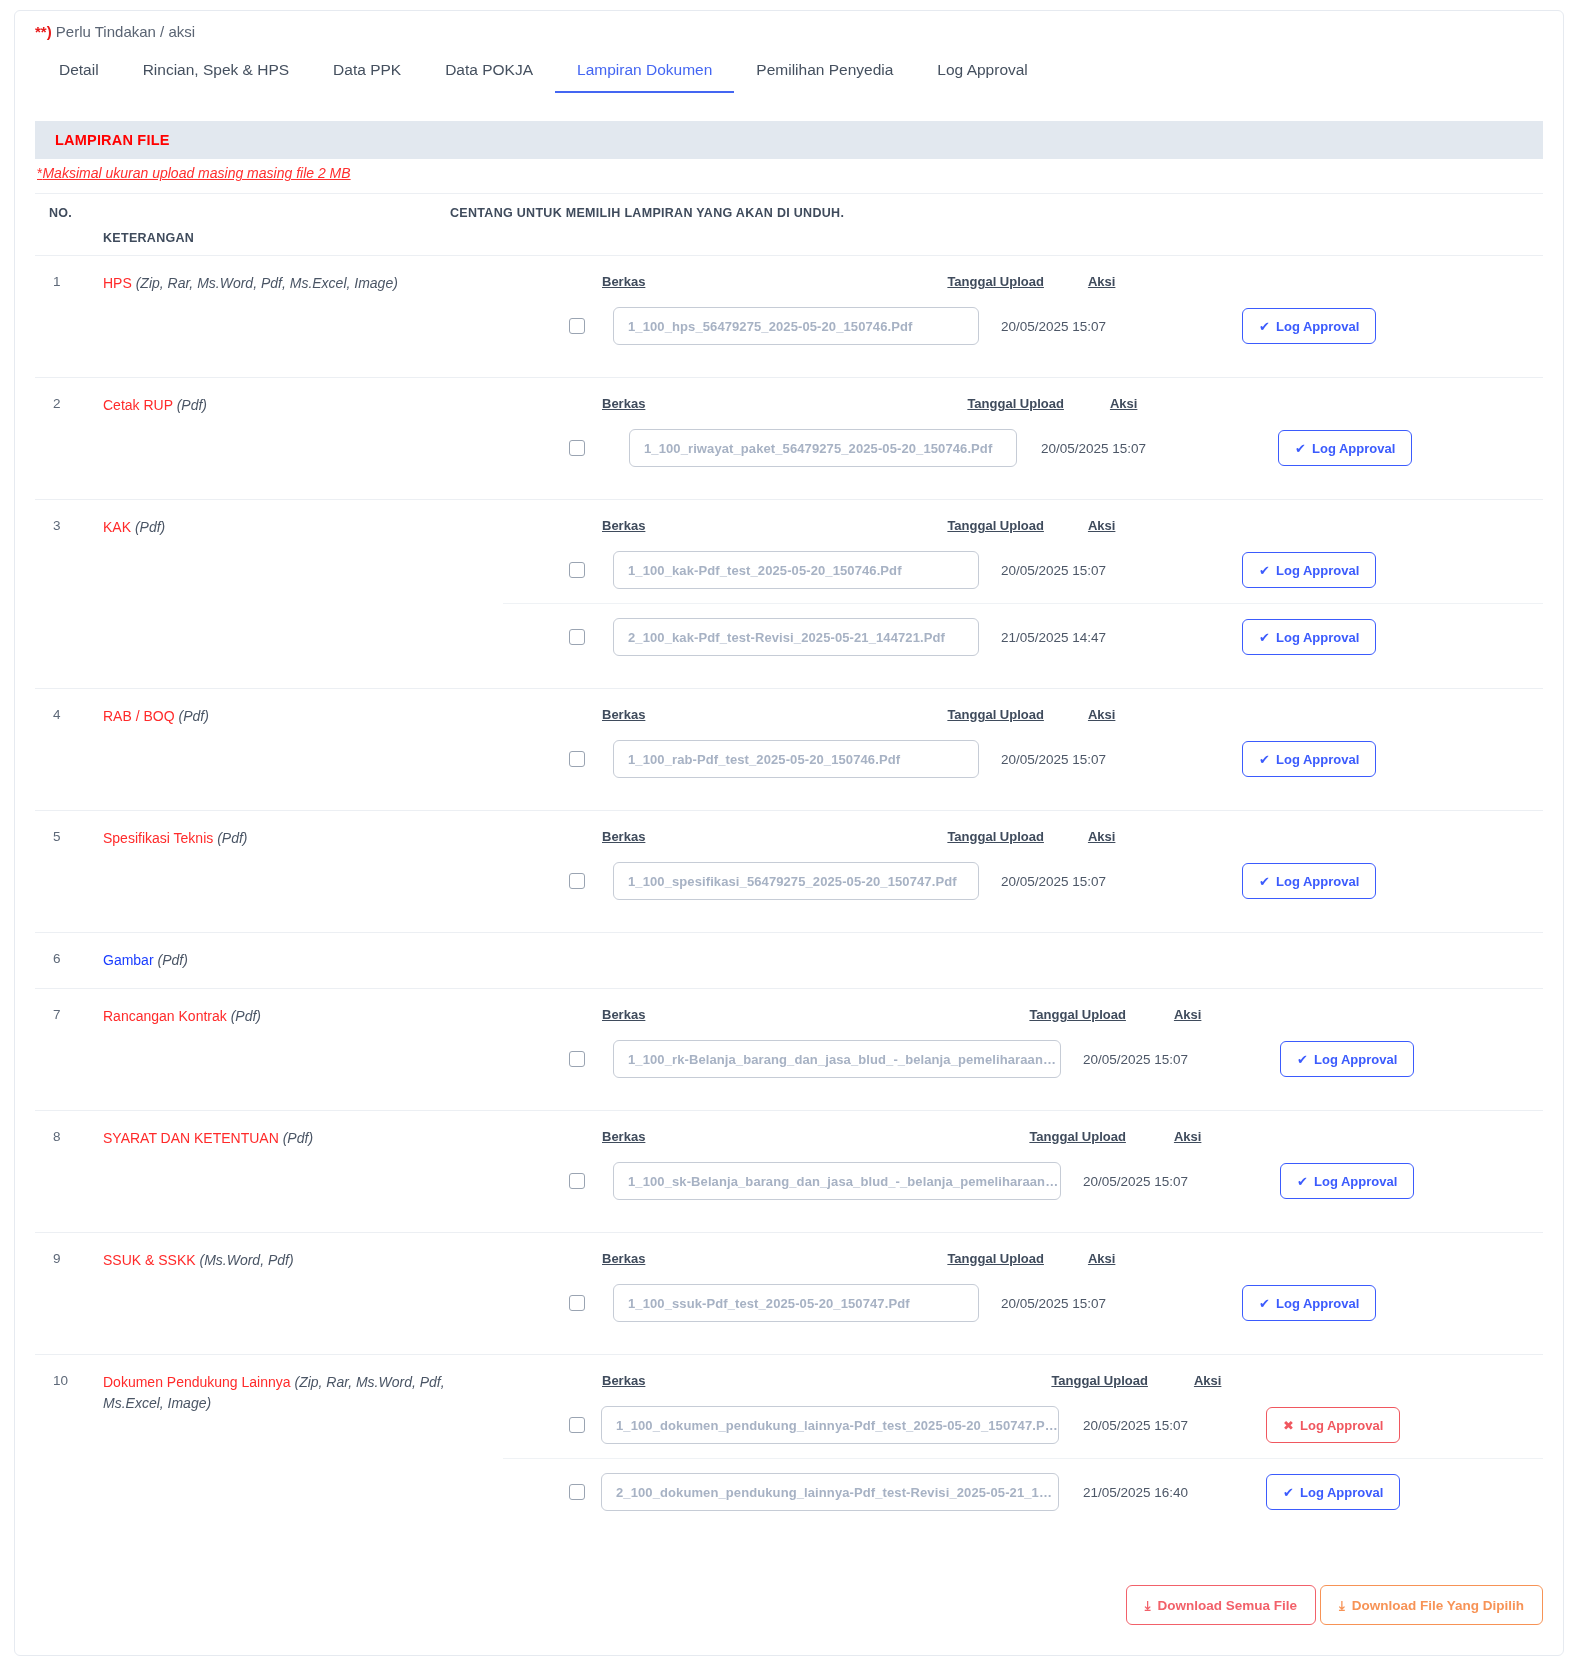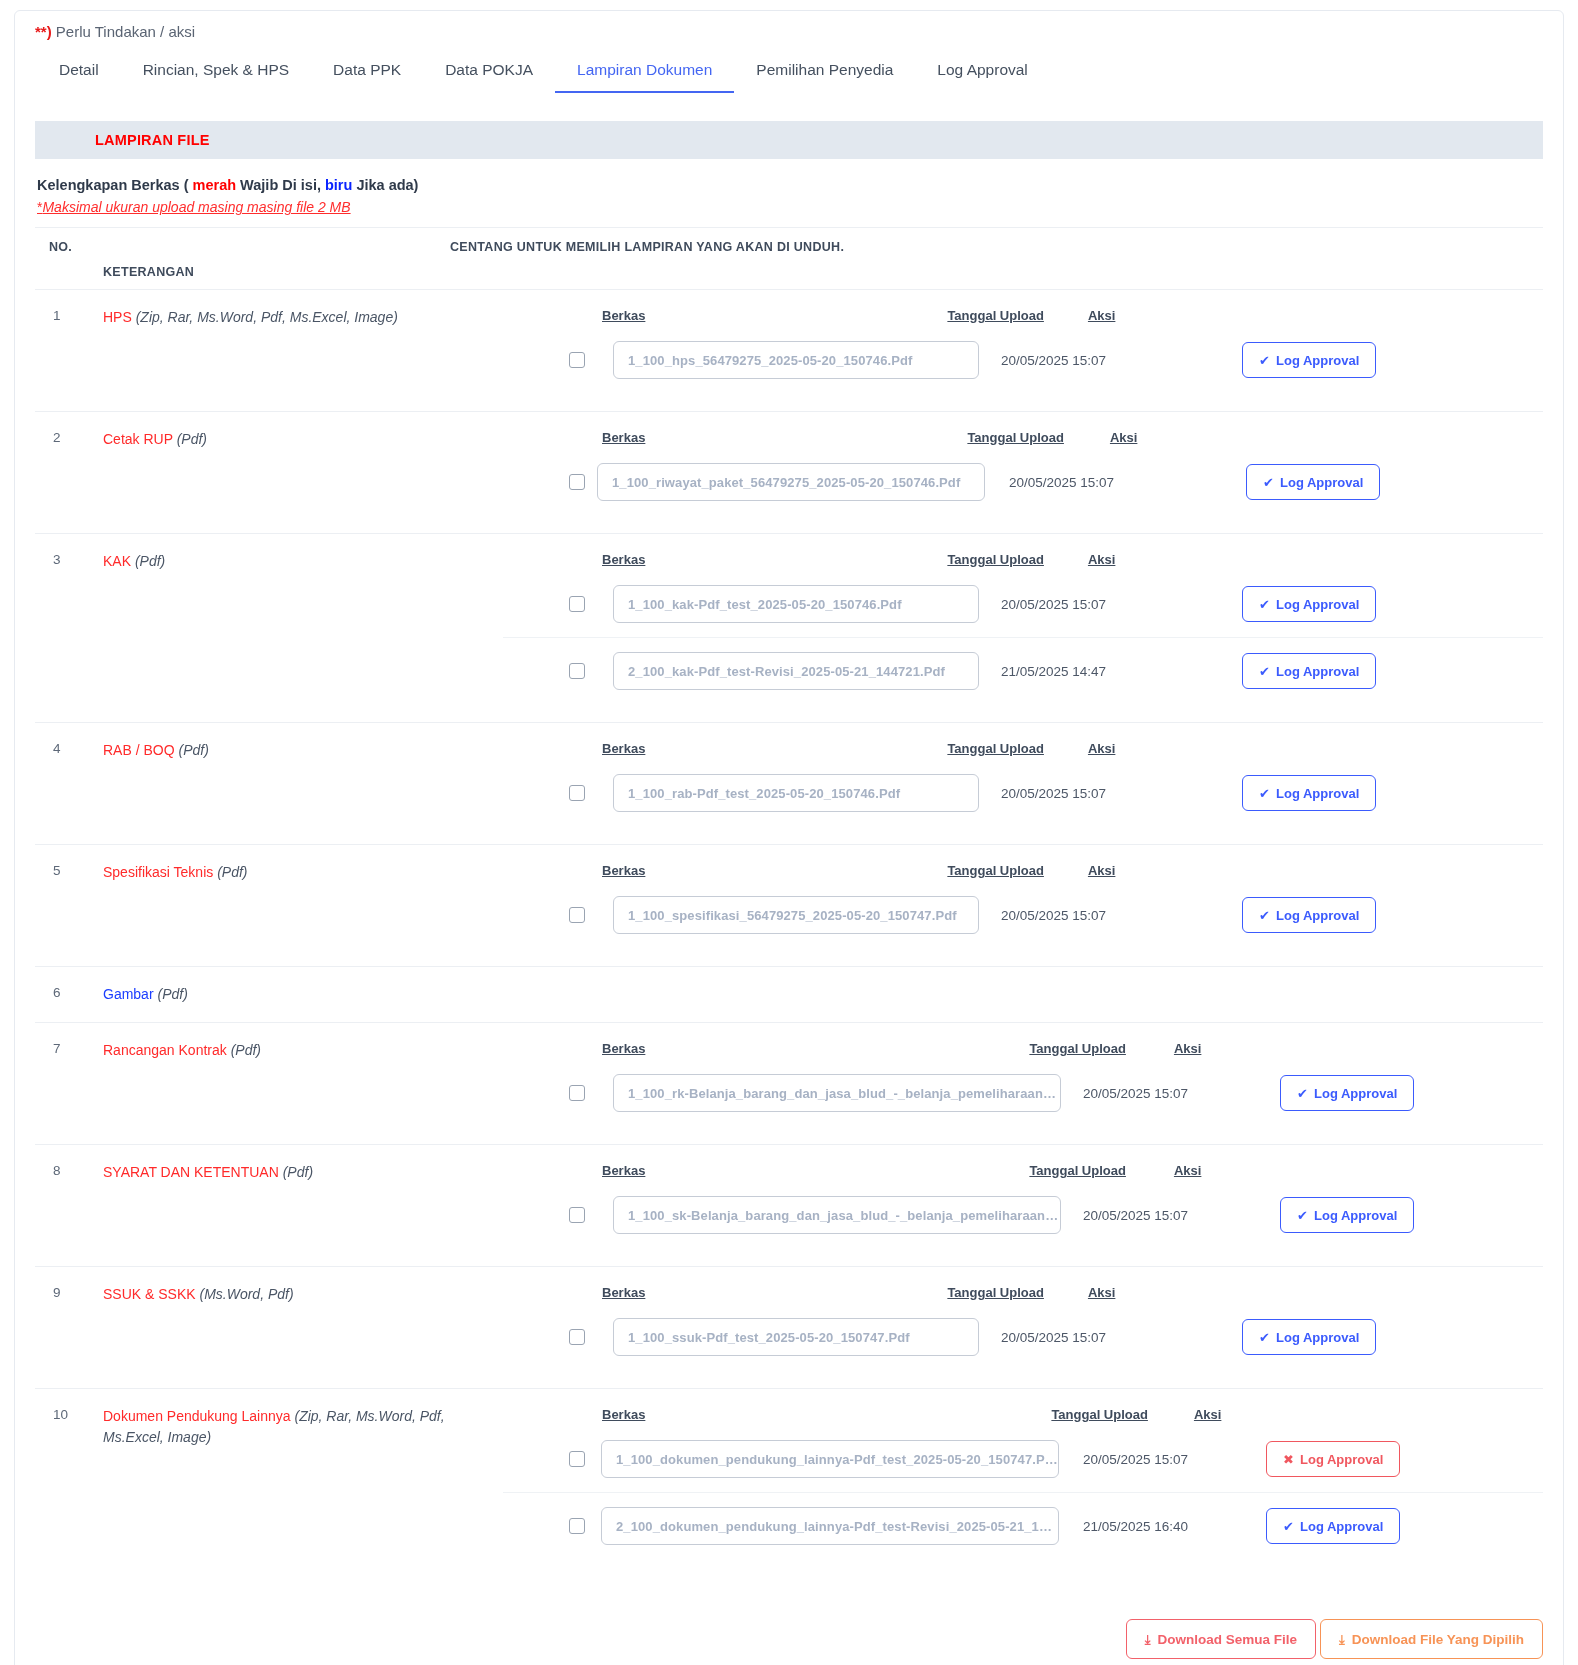--- a/index.html
+++ b/index.html
@@ -65,21 +65,20 @@
     display:flex;
     align-items:center;
     padding-left:20px;
     box-sizing:border-box;
   }
   .banner-text{
     color:#ff0000;
     font-weight:700;
     font-size:14.5px;
     letter-spacing:.2px;
-    margin-left:40px;
   }
   
   .legend{
     padding:18px 20px 0 22px;
     font-size:14.5px;
     font-weight:700;
     color:#2f3a4a;
   }
   .legend .red{color:#ff0000;}
   .legend .blue{color:#0a24ff;}
@@ -242,21 +241,21 @@
   
   .lay-a .cbox{margin-left:66px;}
   .lay-a .fname{width:366px;margin-left:28px;}
   .lay-a .ftime{margin-left:22px;}
   .lay-a .btn-log{margin-left:136px;}
   .lay-a .fh-berkas{margin-left:99px;}
   .lay-a .fh-tgl{margin-left:302px;}
   .lay-a .fh-aksi{margin-left:44px;}
 
   .lay-b .cbox{margin-left:66px;}
-  .lay-b .fname{width:388px;margin-left:12px;}
+  .lay-b .fname{width:388px;margin-left:44px;}
   .lay-b .ftime{margin-left:24px;}
   .lay-b .btn-log{margin-left:132px;}
   .lay-b .fh-berkas{margin-left:99px;}
   .lay-b .fh-tgl{margin-left:322px;}
   .lay-b .fh-aksi{margin-left:46px;}
 
   .lay-c .cbox{margin-left:66px;}
   .lay-c .fname{width:448px;margin-left:28px;}
   .lay-c .ftime{margin-left:22px;}
   .lay-c .btn-log{margin-left:92px;}
@@ -289,23 +288,20 @@
         <div class="tab">Data POKJA</div>
         <div class="tab active">Lampiran Dokumen</div>
         <div class="tab">Pemilihan Penyedia</div>
         <div class="tab">Log Approval</div>
       </div>
 
     <div class="banner">
       <span class="banner-text">LAMPIRAN FILE</span>
     </div>
 
-    <div class="legend">
-      <span>Kelengkapan Berkas ( </span><span class="red">merah</span><span> Wajib Di isi, </span><span class="blue">biru</span><span> Jika ada)</span>
-    </div>
     <div class="maxsize">
       <span class="ast">*</span><span>Maksimal ukuran upload masing masing file 2 MB</span>
     </div>
 
     <div class="thead">
       <div class="th-no">NO.</div>
       <div class="th-ket">KETERANGAN</div>
       <div class="th-centang">CENTANG UNTUK MEMILIH LAMPIRAN YANG AKAN DI UNDUH.</div>
     </div>
 

